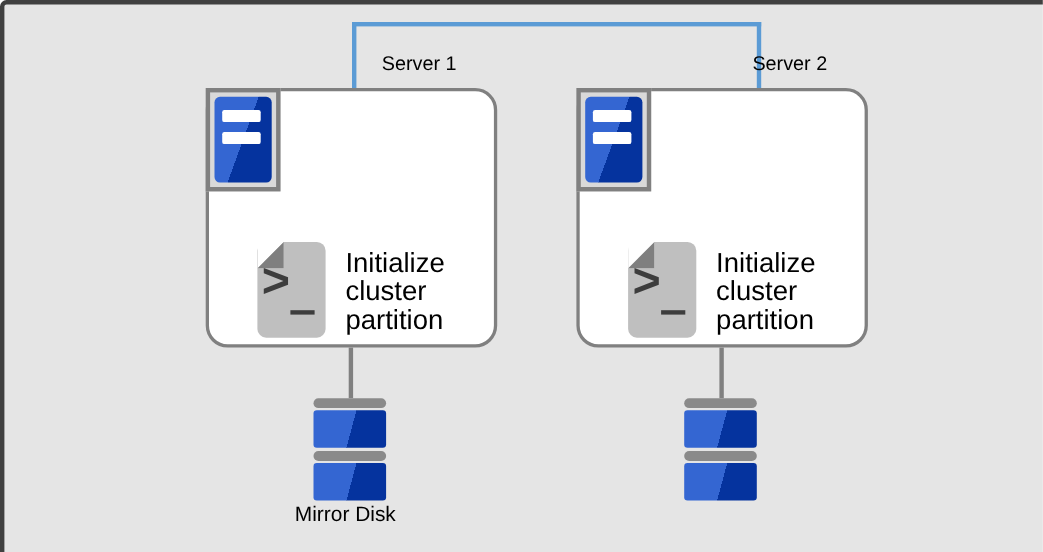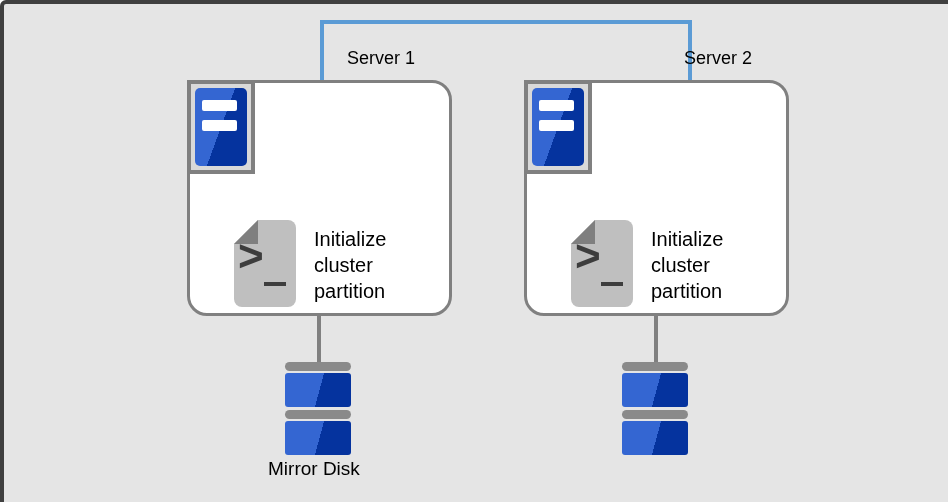--- a/index.html
+++ b/index.html
@@ -91,21 +91,21 @@
   }
   .script-underscore {
     position: absolute; left: 30px; top: 62px;
     width: 22px; height: 4px;
     background: #3d3d3d;
   }
 
   .task-text {
     position: absolute; left: 127px; top: 146px;
     width: 104px;
-    font-size: 20px; line-height: 26px;
+    font-size: 25px; line-height: 26px;
     color: #000;
   }
 
   
   .drop-line {
     position: absolute;
     left: 130px; top: 236px;
     width: 4px; height: 46px;
     background: #808080;
   }

